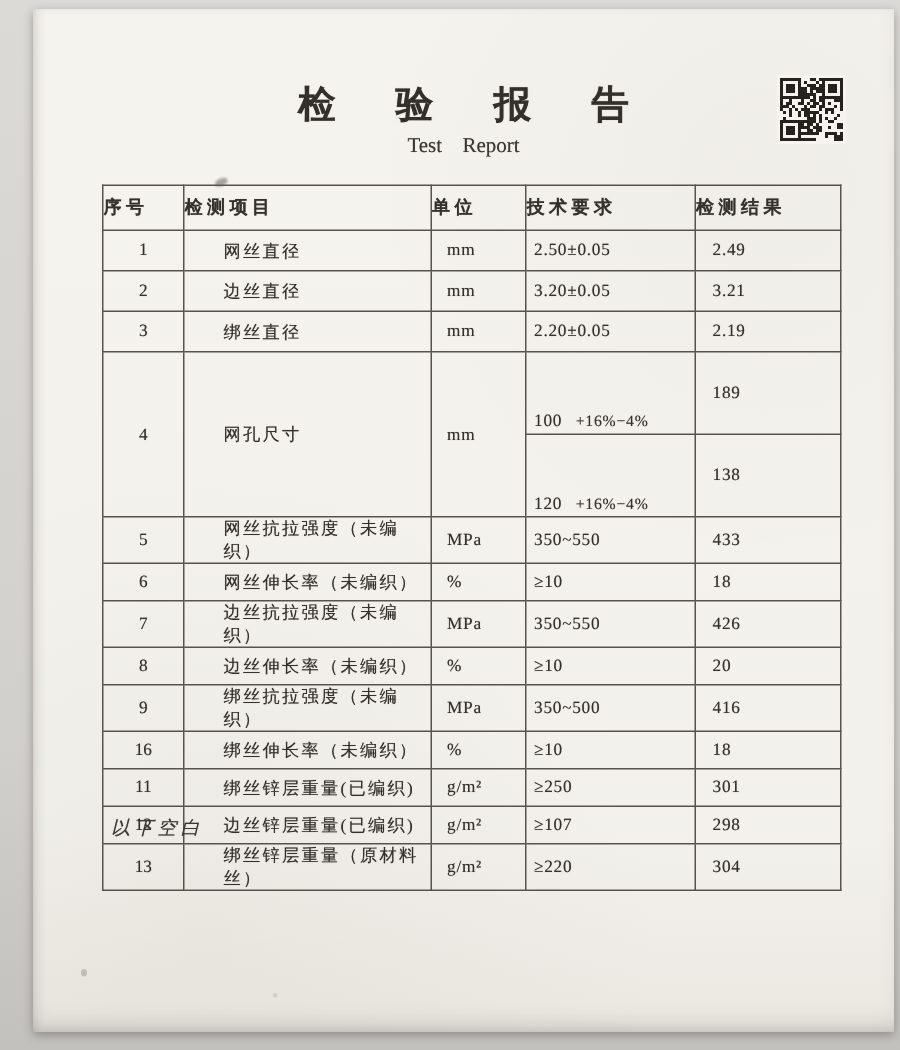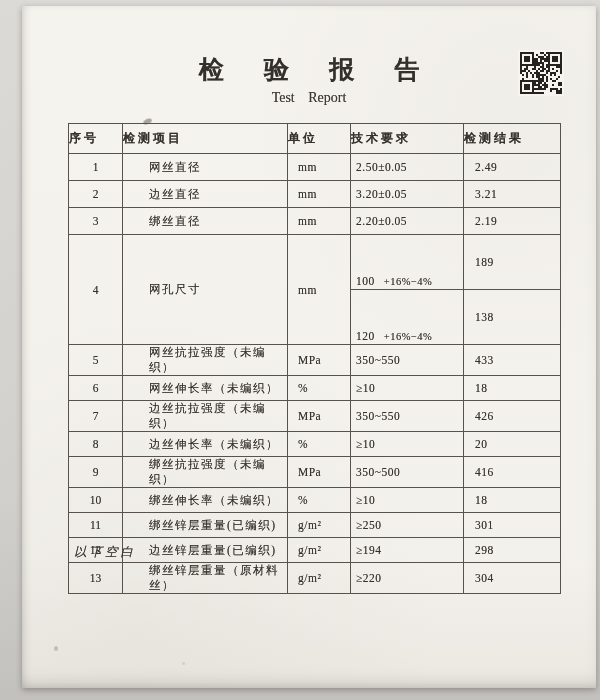--- a/index.html
+++ b/index.html
@@ -336,38 +336,38 @@
           <td class="c-res">20</td>
         </tr>
         <tr class="rh25">
           <td class="c-no">9</td>
           <td class="c-item">绑丝抗拉强度（未编织）</td>
           <td class="c-unit">MPa</td>
           <td class="c-req">350~500</td>
           <td class="c-res">416</td>
         </tr>
         <tr class="rh25">
-          <td class="c-no">10</td>
+          <td class="c-no">16</td>
           <td class="c-item">绑丝伸长率（未编织）</td>
           <td class="c-unit">%</td>
           <td class="c-req">≥10</td>
           <td class="c-res">18</td>
         </tr>
         <tr class="rh25">
           <td class="c-no">11</td>
           <td class="c-item">绑丝锌层重量(已编织)</td>
           <td class="c-unit">g/m²</td>
           <td class="c-req">≥250</td>
           <td class="c-res">301</td>
         </tr>
         <tr class="rh25">
           <td class="c-no">12</td>
           <td class="c-item">边丝锌层重量(已编织)</td>
           <td class="c-unit">g/m²</td>
-          <td class="c-req">≥194</td>
+          <td class="c-req">≥107</td>
           <td class="c-res">298</td>
         </tr>
         <tr class="rh25">
           <td class="c-no">13</td>
           <td class="c-item">绑丝锌层重量（原材料丝）</td>
           <td class="c-unit">g/m²</td>
           <td class="c-req">≥220</td>
           <td class="c-res">304</td>
         </tr>
       </tbody>

